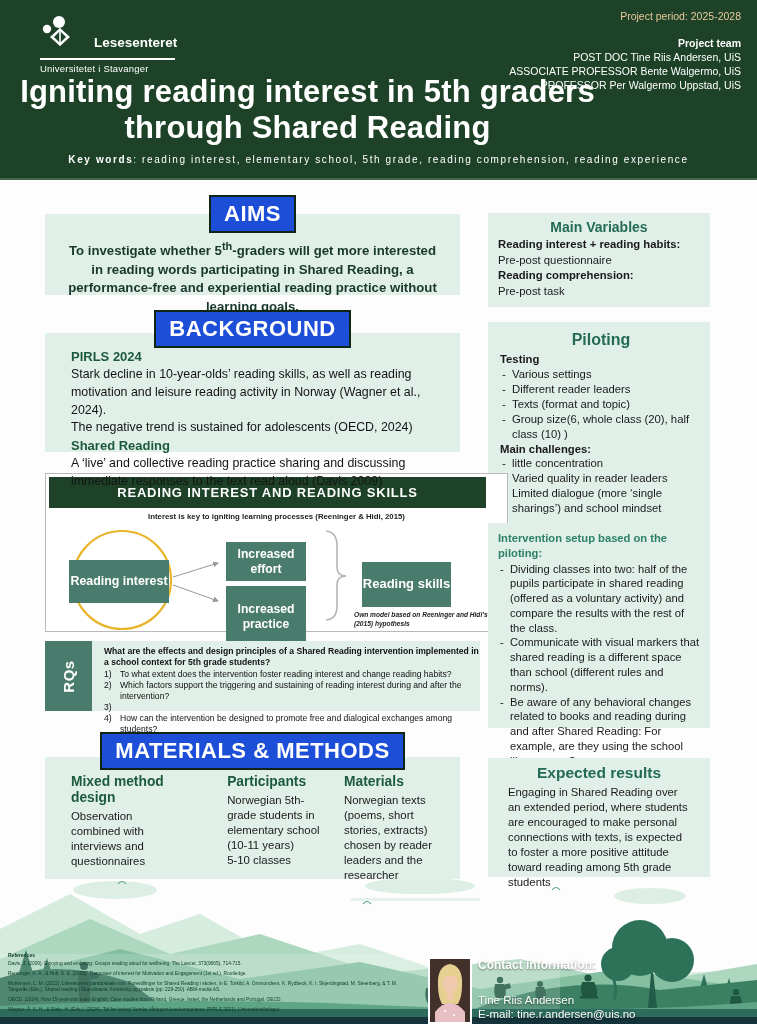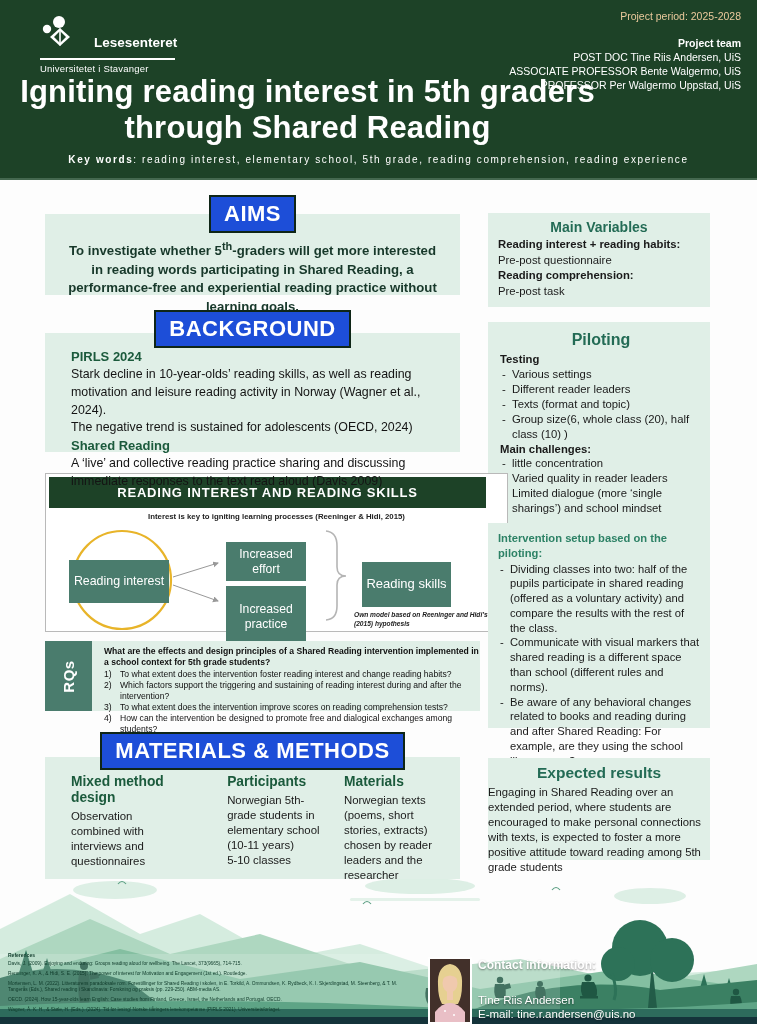--- a/index.html
+++ b/index.html
@@ -43,21 +43,21 @@
   .preline{white-space:pre-line;}
 
   .reading-box{position:absolute;left:45px;top:473px;width:463px;height:159px;background:#fff;
                border:1.5px solid #b9b9b9;box-sizing:border-box;}
   .reading-title{position:absolute;left:3px;top:3px;right:21px;height:31px;background:#1d4227;
                  color:#fff;font-weight:bold;font-size:13px;letter-spacing:.8px;text-align:center;
                  line-height:31px;}
   .reading-caption{position:absolute;left:0;top:38px;width:100%;text-align:center;font-size:7.8px;
                    font-weight:600;color:#222;}
   .model-svg{position:absolute;left:0;top:0;width:463px;height:159px;}
-  .node{position:absolute;background:#4a7c6d;color:#fff;font-weight:normal;display:flex;
+  .node{position:absolute;background:#4a7c6d;color:#fff;font-weight:bold;display:flex;
         align-items:center;justify-content:center;text-align:center;line-height:1.15;}
   .node-interest{left:23px;top:86px;width:100px;height:43px;font-size:12.4px;}
   .node-effort{left:180px;top:68px;width:80px;height:39px;font-size:12.2px;}
   .node-practice{left:180px;top:112px;width:80px;height:61px;font-size:12.2px;}
   .node-skills{left:316px;top:88px;width:89px;height:45px;font-size:13px;}
   .model-note{position:absolute;left:308px;top:137px;width:150px;font-size:6.6px;font-style:italic;
               font-weight:bold;color:#222;line-height:1.3;}
 
   .rqs{position:absolute;left:45px;top:641px;width:435px;height:70px;display:flex;}
   .rqs-label{width:47px;background:#4a7c6d;display:flex;align-items:center;justify-content:center;}
@@ -77,21 +77,21 @@
   
   .rcol{position:absolute;left:488px;width:222px;box-sizing:border-box;}
   .mv{top:213px;height:94px;padding:6px 10px;}
   .mv-title{font-size:14px;margin-bottom:2px;}
   .mv-row{font-size:11.3px;line-height:1.38;}
   .bold{font-weight:bold;}
   .pilot{top:322px;height:236px;padding:7px 8px 4px 12px;font-size:11.3px;line-height:1.32;}
   .pilot-title{font-size:16px;margin-bottom:2px;}
   .interv{top:523px;height:205px;padding:8px 8px 0 10px;font-size:11.2px;line-height:1.32;}
   .interv-title{color:#2d8266;font-weight:bold;margin-bottom:1px;}
-  .expected{top:758px;height:102px;padding:5px 0;font-size:11.3px;line-height:1.33;}
+  .expected{top:758px;height:119px;padding:5px 20px;font-size:11.3px;line-height:1.33;}
   .expected-title{font-size:15.5px;margin-bottom:1px;}
 
   
   .footer-art{position:absolute;left:0;top:874px;width:757px;height:150px;}
   .refs{position:absolute;left:8px;top:952px;width:410px;color:#0f3a2a;z-index:4;}
   .refs-label{font-size:5px;font-weight:bold;margin-bottom:3px;}
   .ref-line{font-size:4.8px;line-height:1.25;margin-bottom:4px;}
   .contact-photo{position:absolute;left:428px;top:957px;width:40px;height:63px;border:2px solid #fff;
                  box-sizing:content-box;z-index:5;}
   .contact-text{position:absolute;left:478px;top:958px;z-index:5;color:#fff;
@@ -207,21 +207,20 @@
       <div class="rq-item">
         <span class="rq-num">1)</span>
         <span>To what extent does the intervention foster reading interest and change reading habits?</span>
       </div>
       <div class="rq-item">
         <span class="rq-num">2)</span>
         <span>Which factors support the triggering and sustaining of reading interest during and after the intervention?</span>
       </div>
       <div class="rq-item">
         <span class="rq-num">3)</span>
-        <span>To what extent does the intervention improve scores on reading comprehension tests?</span>
       </div>
       <div class="rq-item">
         <span class="rq-num">4)</span>
         <span>How can the intervention be designed to promote free and dialogical exchanges among students?</span>
       </div>
     </div>
   </div>
 
   <div class="rcol mint interv">
     <div class="interv-title">Intervention setup based on the piloting:</div>

